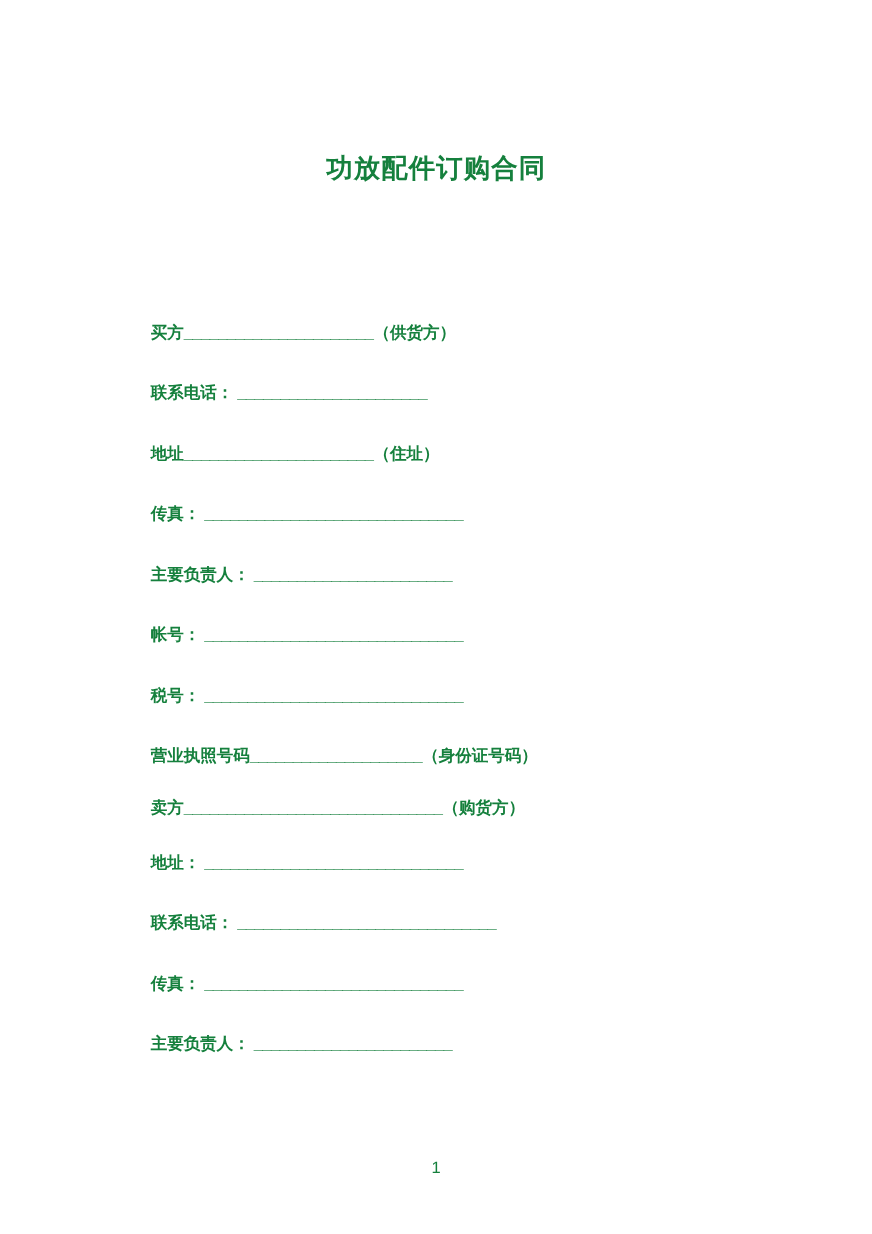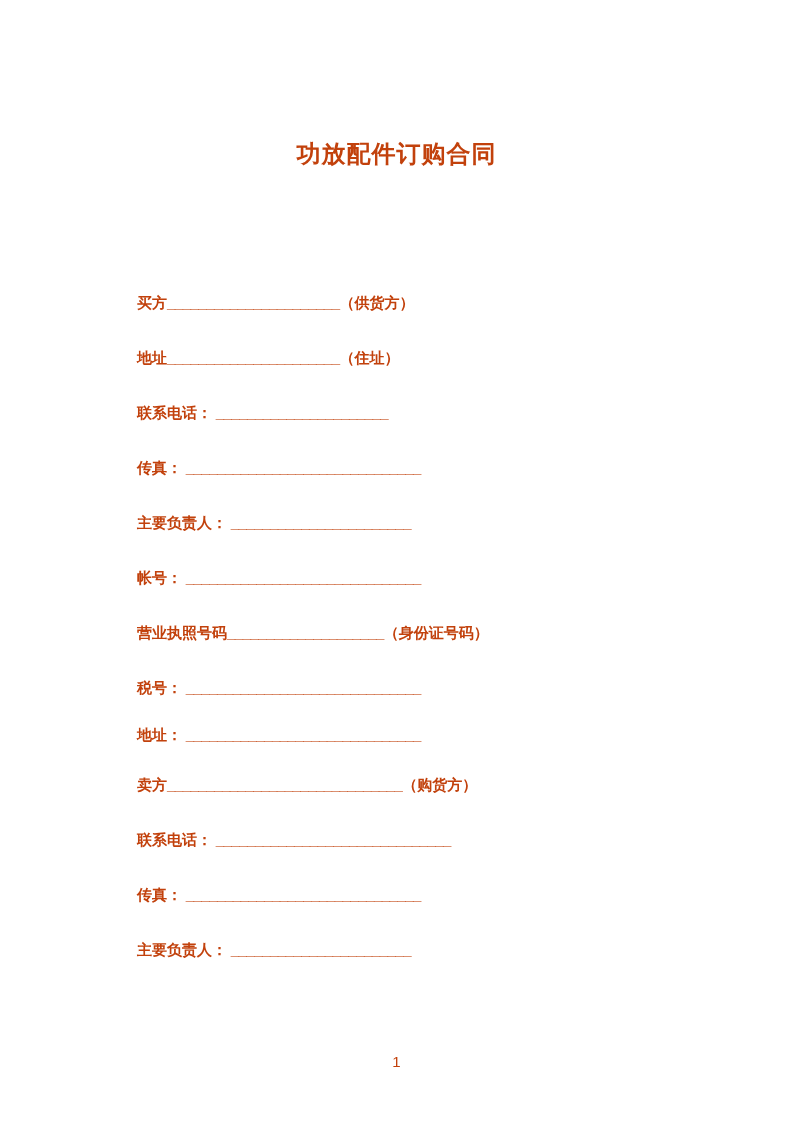--- a/index.html
+++ b/index.html
@@ -1,21 +1,21 @@
 <!DOCTYPE html>
 <html><head>
 <meta charset="utf-8">
 <style>
   html, body { margin: 0; padding: 0; background: #ffffff; }
   .page {
     position: relative;
     width: 793px;
     height: 1122px;
     background: #ffffff;
-    color: #c2410c;
+    color: #15803d;
     font-family: "Liberation Sans", sans-serif;
     overflow: hidden;
   }
   .doc-title {
     position: absolute;
     top: 140px;
     left: 0;
     width: 100%;
     text-align: center;
     font-size: 24px;
@@ -57,38 +57,38 @@
 </head>
 <body>
 
 <div class="page">
 
   <div class="doc-title">功放配件订购合同</div>
 
   <div class="content">
   <p class="line"><span class="label">买方</span><span class="blank">______________________</span><span class="suffix">（供货方）</span></p>
 
+  <p class="line"><span class="label">联系电话：</span><span class="blank"> ______________________</span><span class="suffix"></span></p>
+
   <p class="line"><span class="label">地址</span><span class="blank">______________________</span><span class="suffix">（住址）</span></p>
-
-  <p class="line"><span class="label">联系电话：</span><span class="blank"> ______________________</span><span class="suffix"></span></p>
 
   <p class="line"><span class="label">传真：</span><span class="blank"> ______________________________</span><span class="suffix"></span></p>
 
   <p class="line"><span class="label">主要负责人：</span><span class="blank"> _______________________</span><span class="suffix"></span></p>
 
 
   <p class="line"><span class="label">帐号：</span><span class="blank"> ______________________________</span><span class="suffix"></span></p>
 
+  <p class="line"><span class="label">税号：</span><span class="blank"> ______________________________</span><span class="suffix"></span></p>
+
   <p class="line"><span class="label">营业执照号码</span><span class="blank">____________________</span><span class="suffix">（身份证号码）</span></p>
 
-  <p class="line"><span class="label">税号：</span><span class="blank"> ______________________________</span><span class="suffix"></span></p>
+  <p class="line"><span class="label">卖方</span><span class="blank">______________________________</span><span class="suffix">（购货方）</span></p>
 
   <p class="line"><span class="label">地址：</span><span class="blank"> ______________________________</span><span class="suffix"></span></p>
-
-  <p class="line"><span class="label">卖方</span><span class="blank">______________________________</span><span class="suffix">（购货方）</span></p>
 
   <p class="line"><span class="label">联系电话：</span><span class="blank"> ______________________________</span><span class="suffix"></span></p>
 
   <p class="line"><span class="label">传真：</span><span class="blank"> ______________________________</span><span class="suffix"></span></p>
 
   <p class="line"><span class="label">主要负责人：</span><span class="blank"> _______________________</span><span class="suffix"></span></p>
 </div>
 
   <div class="page-footer">1</div>
 

